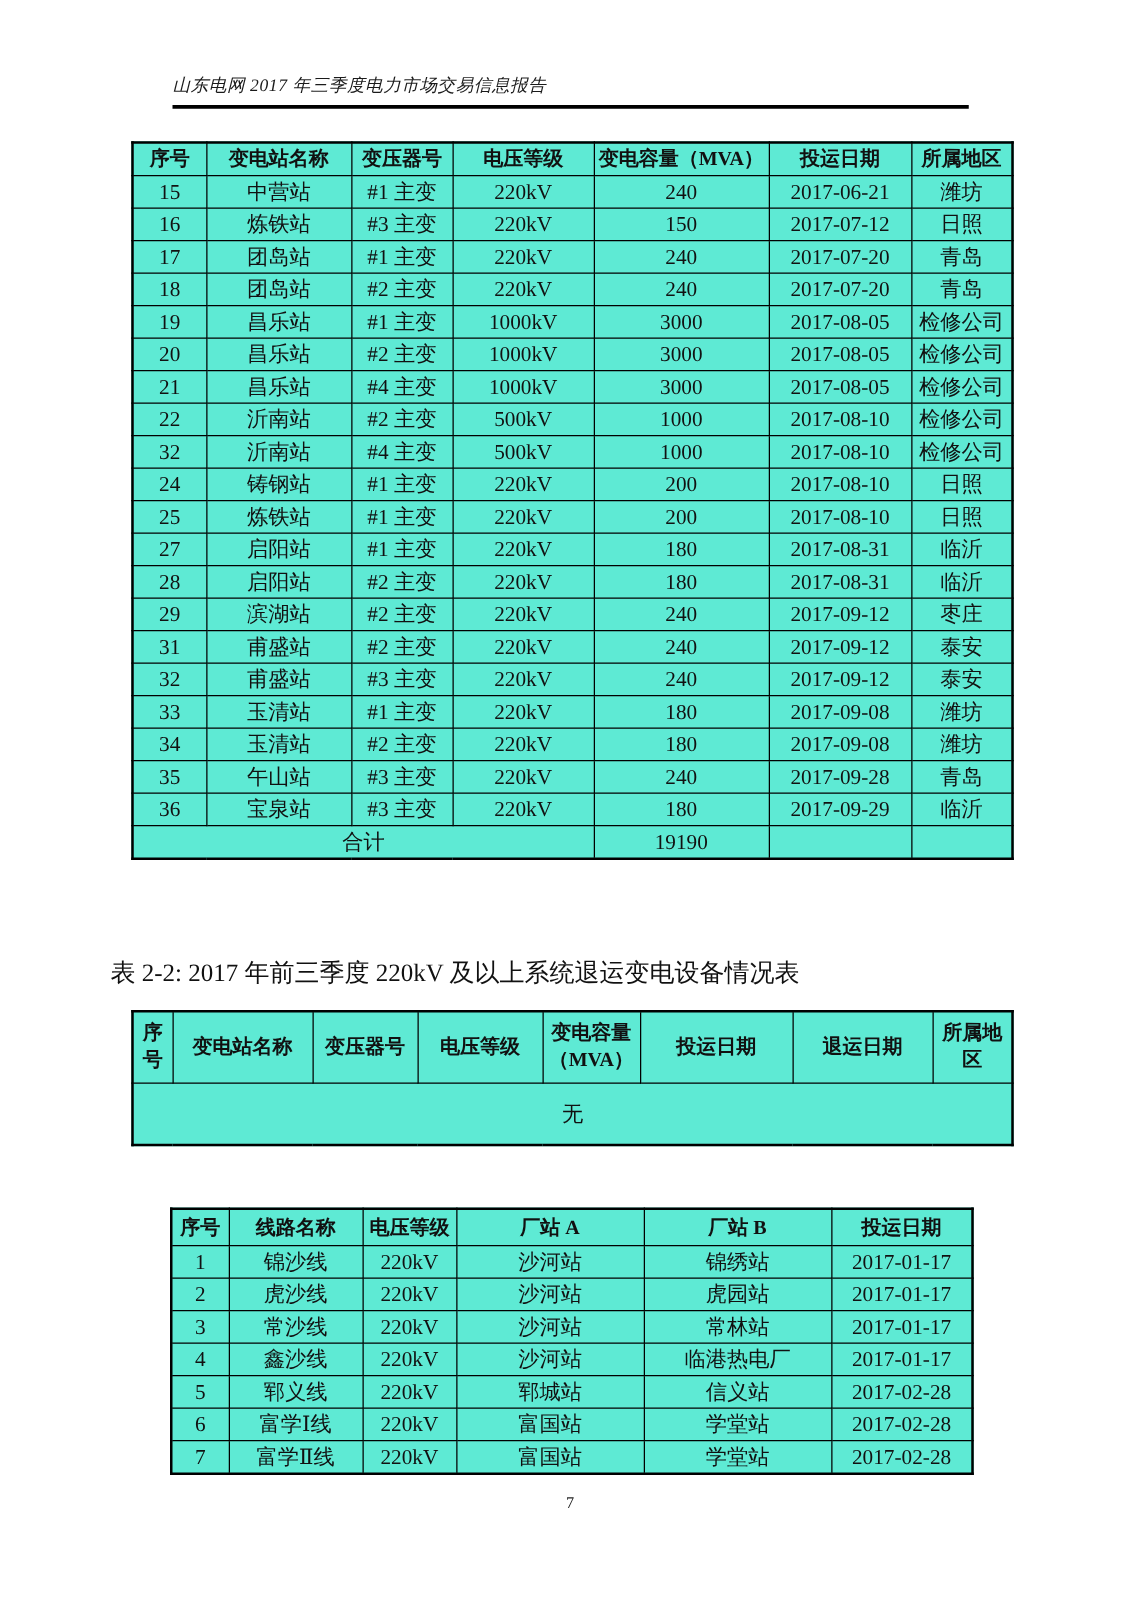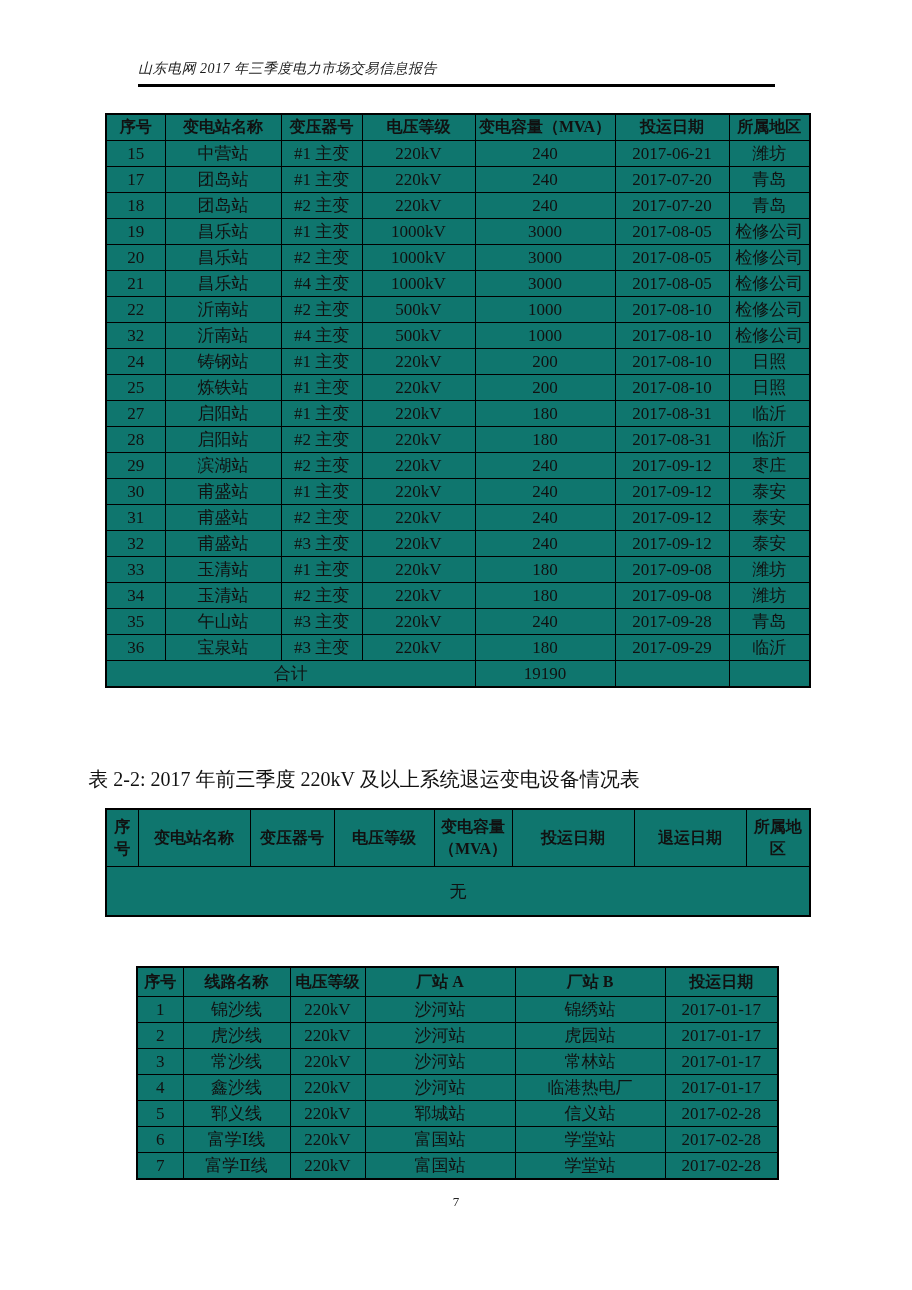--- a/index.html
+++ b/index.html
@@ -18,21 +18,21 @@
     font-style:italic;
   }
   .header-rule {
     position:absolute; left:138px; top:84px;
     width:637px; height:3px; background:#000;
   }
   table {
     border-collapse:collapse;
     table-layout:fixed;
     border:2px solid #000;
-    background:#0f766e;
+    background:#5eead4;
   }
   th, td {
     border:1px solid #000;
     text-align:center;
     vertical-align:middle;
     padding:0 1px;
     overflow:hidden;
     color:#111;
   }
   th { font-weight:bold; font-size:16px; }
@@ -96,20 +96,29 @@
         <tr>
           <td>15</td>
           <td>中营站</td>
           <td>#1 主变</td>
           <td>220kV</td>
           <td>240</td>
           <td>2017-06-21</td>
           <td>潍坊</td>
         </tr>
         <tr>
+          <td>16</td>
+          <td>炼铁站</td>
+          <td>#3 主变</td>
+          <td>220kV</td>
+          <td>150</td>
+          <td>2017-07-12</td>
+          <td>日照</td>
+        </tr>
+        <tr>
           <td>17</td>
           <td>团岛站</td>
           <td>#1 主变</td>
           <td>220kV</td>
           <td>240</td>
           <td>2017-07-20</td>
           <td>青岛</td>
         </tr>
         <tr>
           <td>18</td>
@@ -202,29 +211,20 @@
           <td>临沂</td>
         </tr>
         <tr>
           <td>29</td>
           <td>滨湖站</td>
           <td>#2 主变</td>
           <td>220kV</td>
           <td>240</td>
           <td>2017-09-12</td>
           <td>枣庄</td>
-        </tr>
-        <tr>
-          <td>30</td>
-          <td>甫盛站</td>
-          <td>#1 主变</td>
-          <td>220kV</td>
-          <td>240</td>
-          <td>2017-09-12</td>
-          <td>泰安</td>
         </tr>
         <tr>
           <td>31</td>
           <td>甫盛站</td>
           <td>#2 主变</td>
           <td>220kV</td>
           <td>240</td>
           <td>2017-09-12</td>
           <td>泰安</td>
         </tr>

